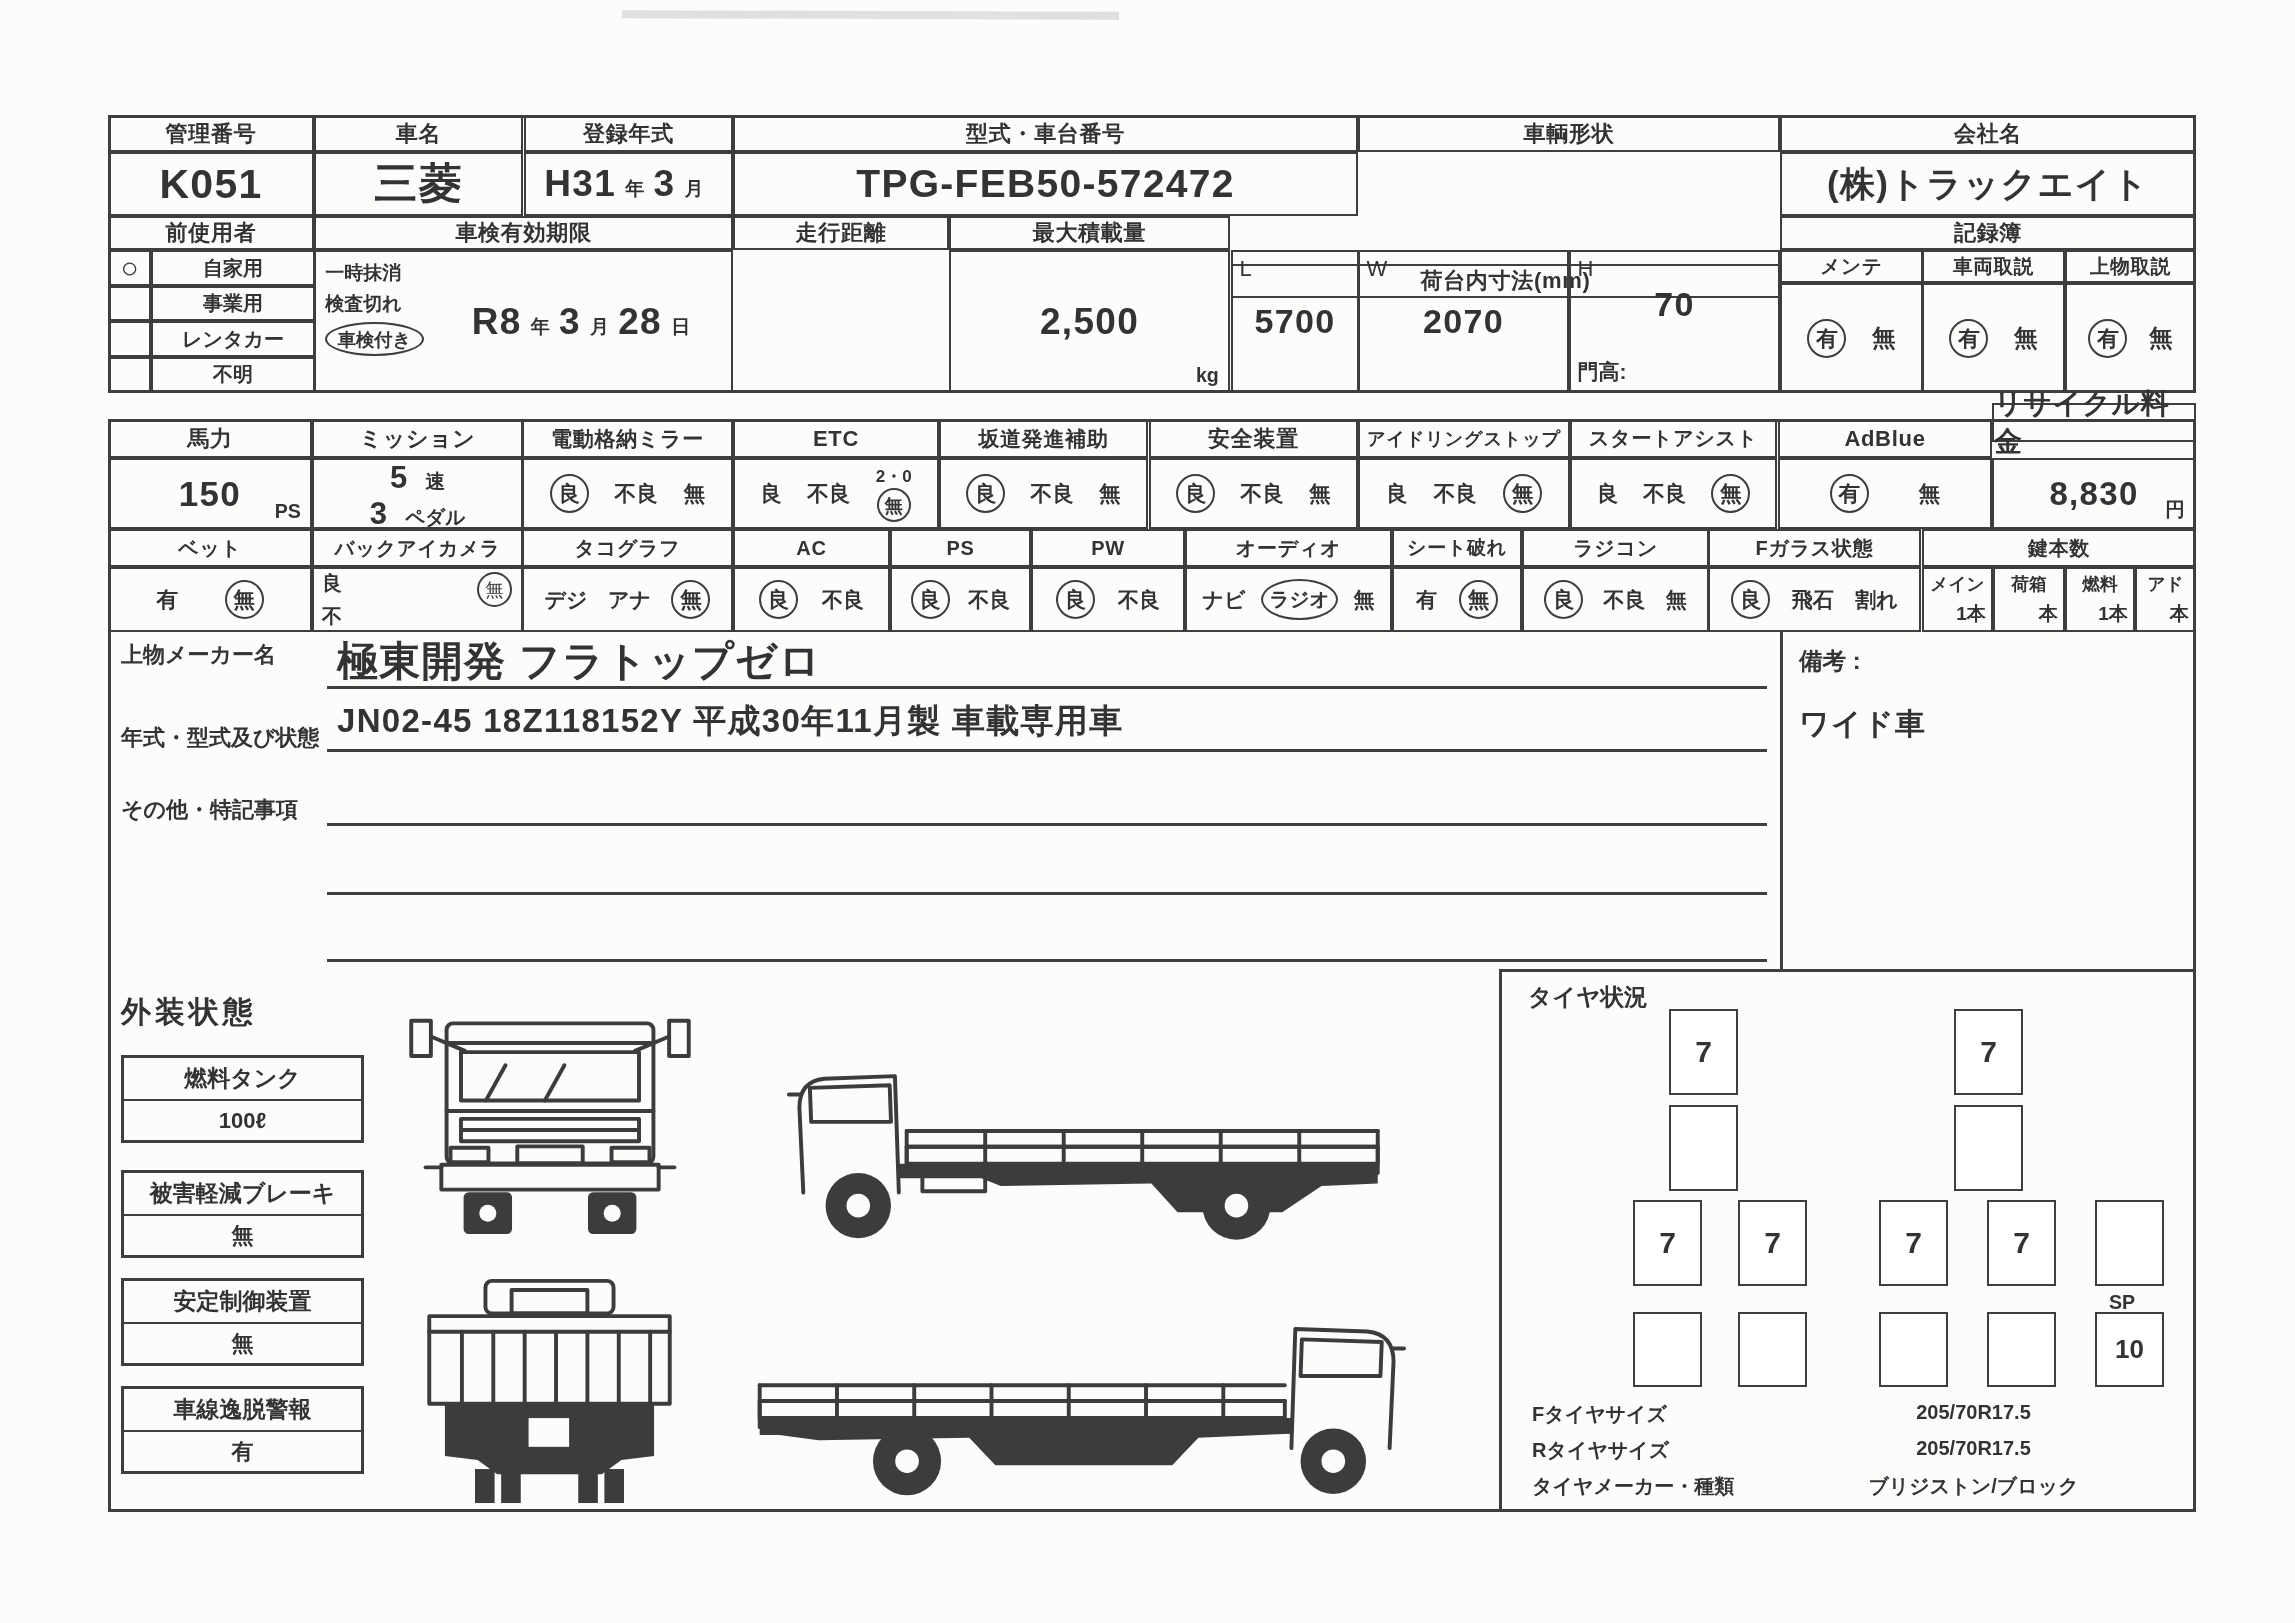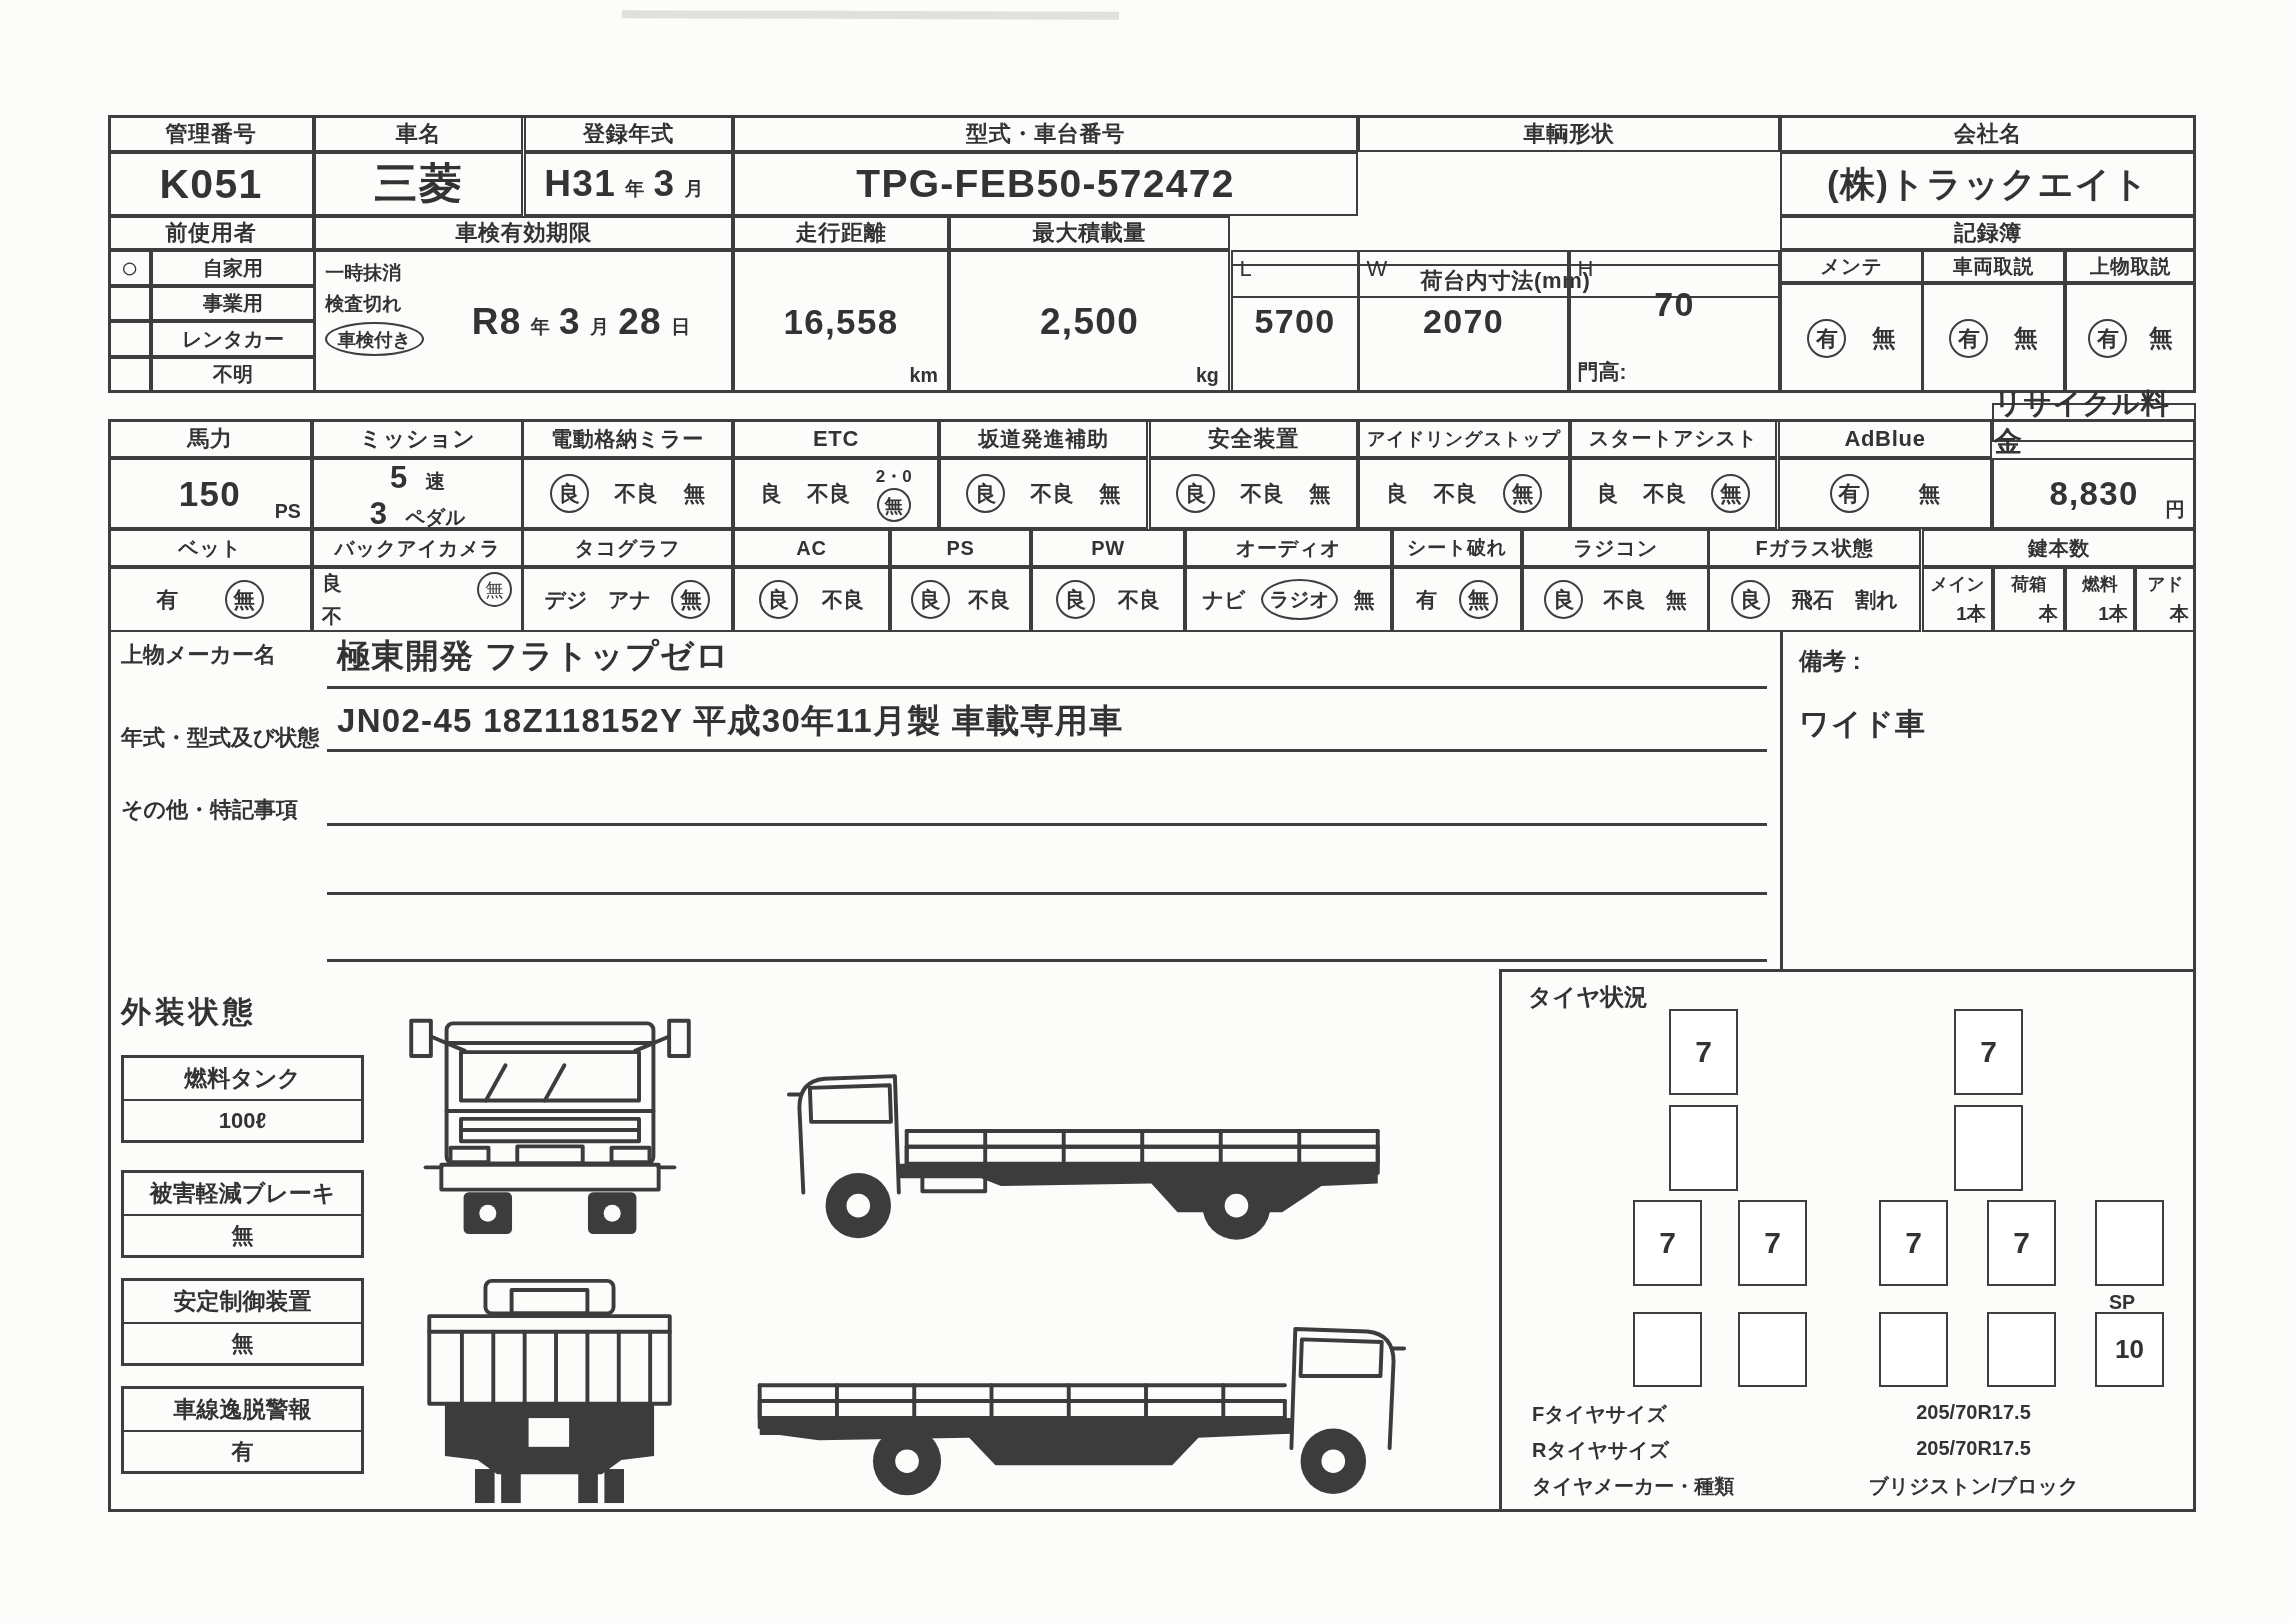--- a/index.html
+++ b/index.html
@@ -129,24 +129,20 @@
     <div class="ctr" style="position:absolute;left:124px;top:0;right:0;height:100%;">
       <span class="num">R8</span>
         <span class="u">年</span>
       <span class="num">3</span>
         <span class="u">月</span>
       <span class="num">28</span>
         <span class="u">日</span>
     </div>
   </div>
 
-  <div class="cell ctr" style="left:733px;top:250px;width:216px;height:143px;">
-    <span class="bigv" style="font-size:35px;">16,558</span>
-    <span class="unit-br">km</span>
-  </div>
   <div class="cell ctr" style="left:949px;top:250px;width:281px;height:143px;">
     <span class="bigv" style="font-size:37px;">2,500</span>
     <span class="unit-br">kg</span>
   </div>
 
   <div class="cell" style="left:1231px;top:250px;width:128px;height:143px;">
     <span class="abs" style="left:6.5px;top:3.9px;font-size:22px;">L</span>
     <div class="ctr" style="width:100%;height:100%;">
         <span class="bigv" style="font-size:34px;">5700</span>
       </div>
@@ -366,21 +362,21 @@
   <div class="keycell" style="left:2065px;top:567px;width:70px;height:65px;">
     <span class="kl">燃料</span>
       <span class="kv">1本</span>
   </div>
   <div class="keycell" style="left:2135px;top:567px;width:61px;height:65px;">
     <span class="kl">アド</span>
       <span class="kv">本</span>
   </div>
 
   <span class="abs lbl" style="left:121px;top:640px;">上物メーカー名</span>
-  <span class="abs bigv" style="left:337px;top:634px;font-size:33px;">極東開発 フラトップゼロ</span>
+  <span class="abs bigv" style="left:337px;top:634px;font-size:41px;">極東開発 フラトップゼロ</span>
   <div class="rule" style="left:327px;top:686px;width:1440px;"></div>
 
   <span class="abs bigv" style="left:337px;top:699px;font-size:33px;">JN02-45  18Z118152Y  平成30年11月製 車載専用車</span>
   <span class="abs lbl" style="left:121px;top:723px;">年式・型式及び状態</span>
   <div class="rule" style="left:327px;top:749px;width:1440px;"></div>
 
   <span class="abs lbl" style="left:121px;top:795px;">その他・特記事項</span>
   <div class="rule" style="left:327px;top:823px;width:1440px;"></div>
   <div class="rule" style="left:327px;top:892px;width:1440px;"></div>
 

